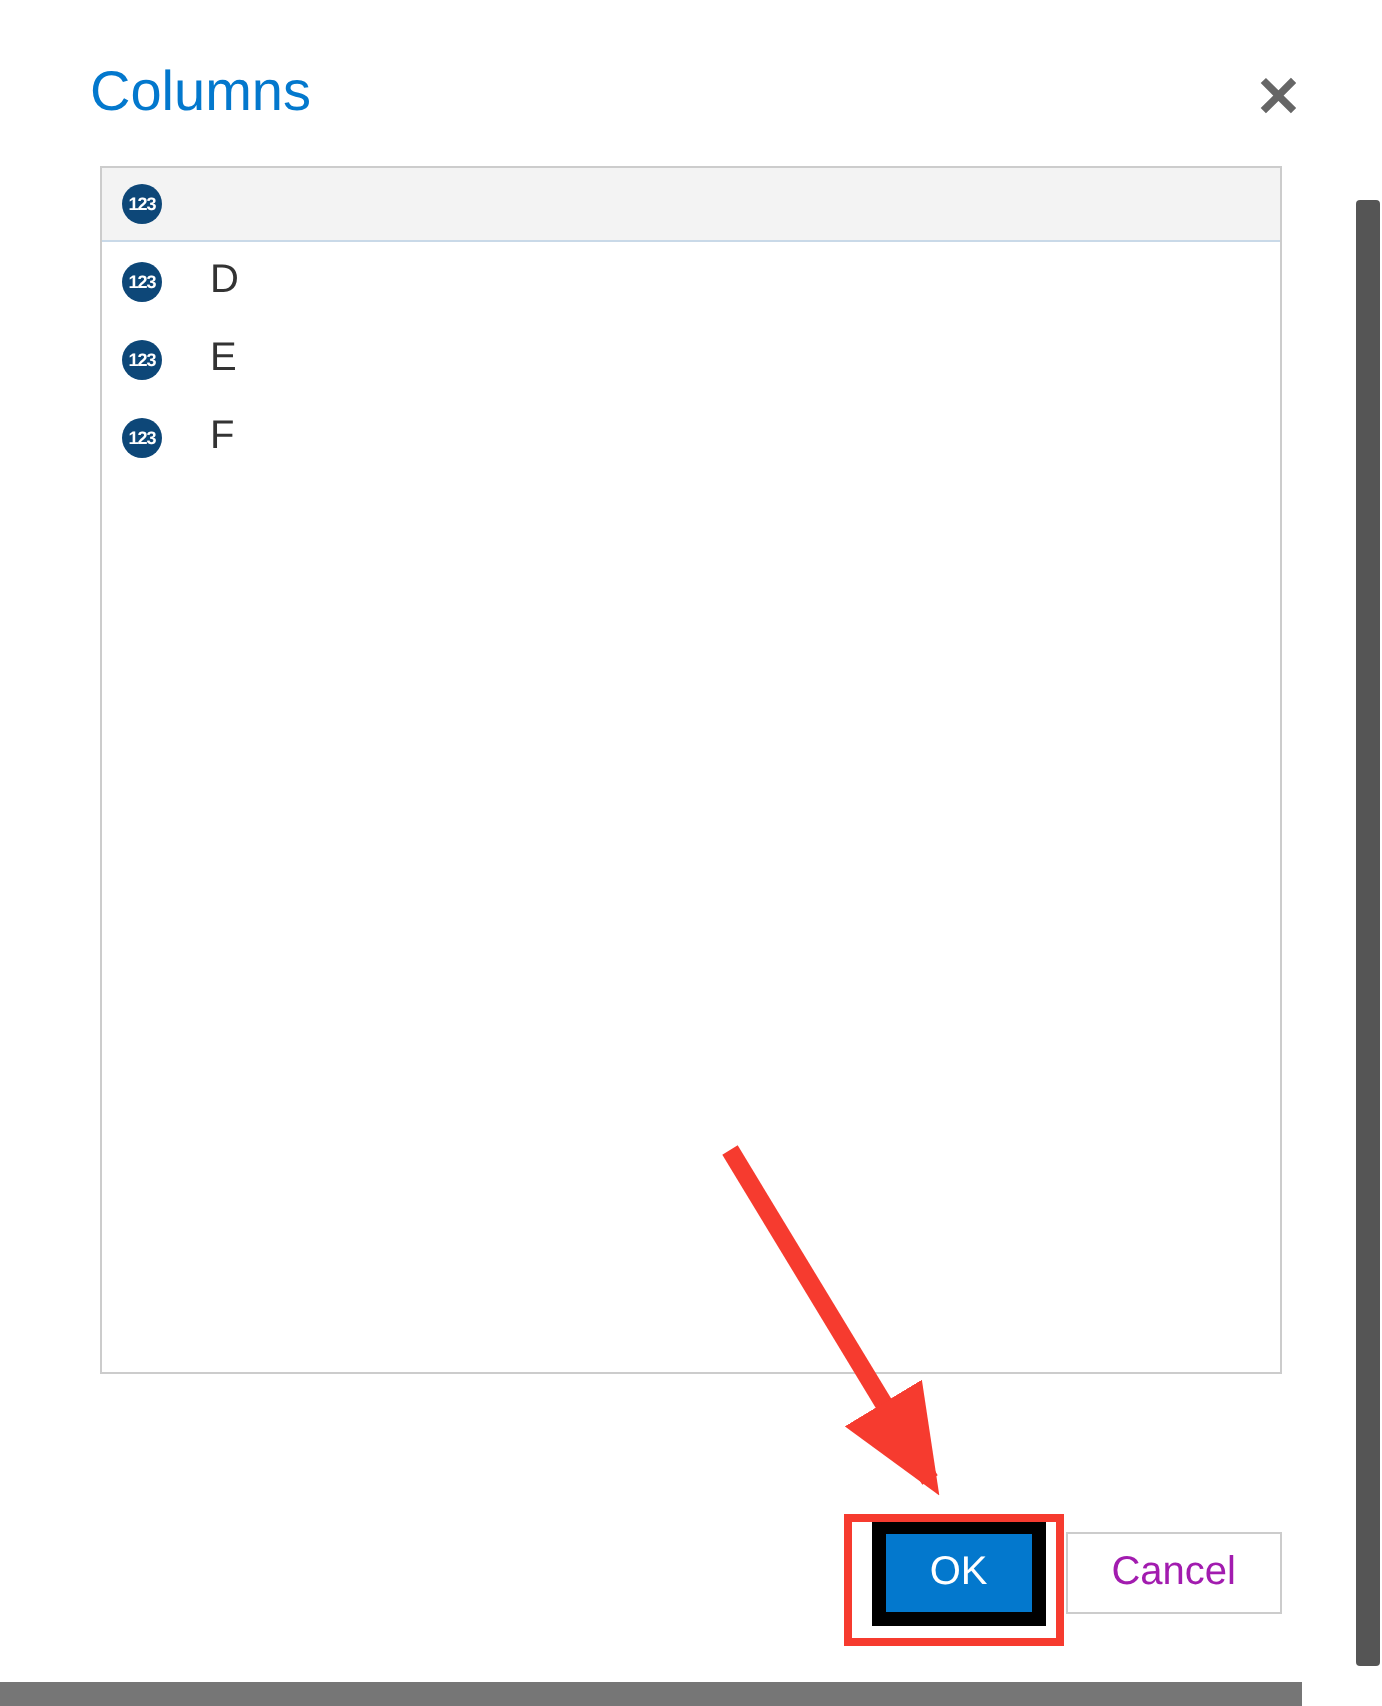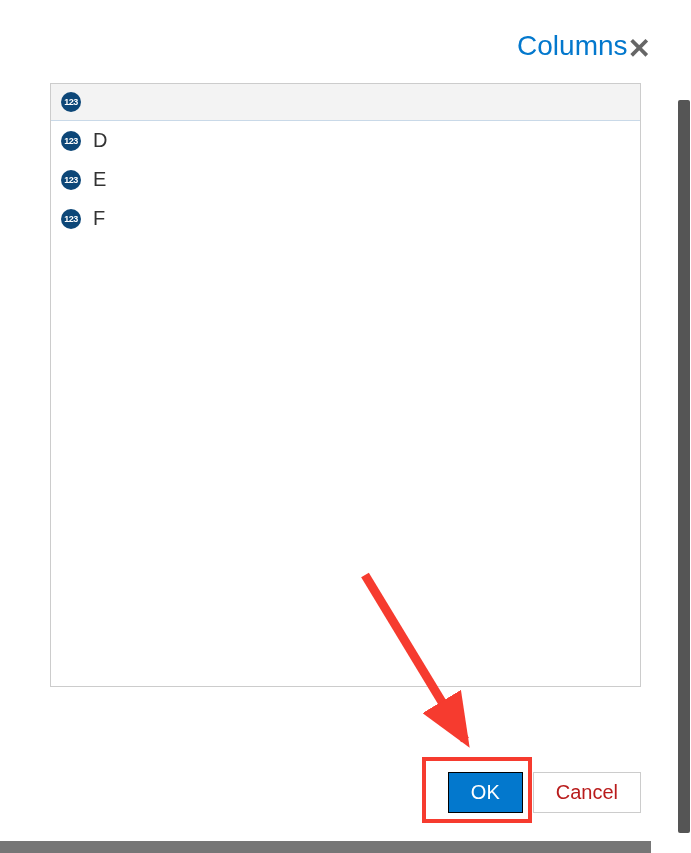--- a/index.html
+++ b/index.html
@@ -11,22 +11,23 @@
       position: relative;
     }
     .dialog {
       position: relative;
       width: 100%;
       height: 100%;
     }
     .dialog-header {
       padding: 30px 45px 20px 45px;
       display: flex;
-      justify-content: flex-end;
+      justify-content: space-between;
       align-items: flex-start;
+      gap: 26px;
     }
     .dialog-title {
       font-size: 28px;
       font-weight: 400;
       color: #0378cd;
     }
     .close-btn {
       font-size: 28px;
       color: #666;
       cursor: pointer;
@@ -38,21 +39,21 @@
     .listbox {
       margin: 0 50px;
       border: 1px solid #ccc;
       height: 604px;
       background: #fff;
     }
     .list-item {
       display: flex;
       align-items: center;
       padding: 8px 10px;
-      gap: 12px;
+      gap: 24px;
       font-size: 20px;
       color: #333;
       cursor: pointer;
     }
     .list-item.selected {
       background: #f3f3f3;
       border-bottom: 1px solid #c9d9e8;
     }
     .num-icon {
       width: 20px;
@@ -79,25 +80,25 @@
     .btn {
       font-size: 20px;
       padding: 8px 22px;
       border: 1px solid #ccc;
       cursor: pointer;
       font-family: inherit;
     }
     .btn-primary {
       background: #0378cd;
       color: #fff;
-      border: 1px solid #000000;
+      border: 7px solid #000000;
     }
     .btn-secondary {
       background: #fff;
-      color: #b91c1c;
+      color: #a21caf;
     }
     .highlight-box {
       position: absolute;
       border: 4px solid #f63b2f;
       pointer-events: none;
       bottom: 30px;
       right: 159px;
       width: 110px;
       height: 66px;
     }

